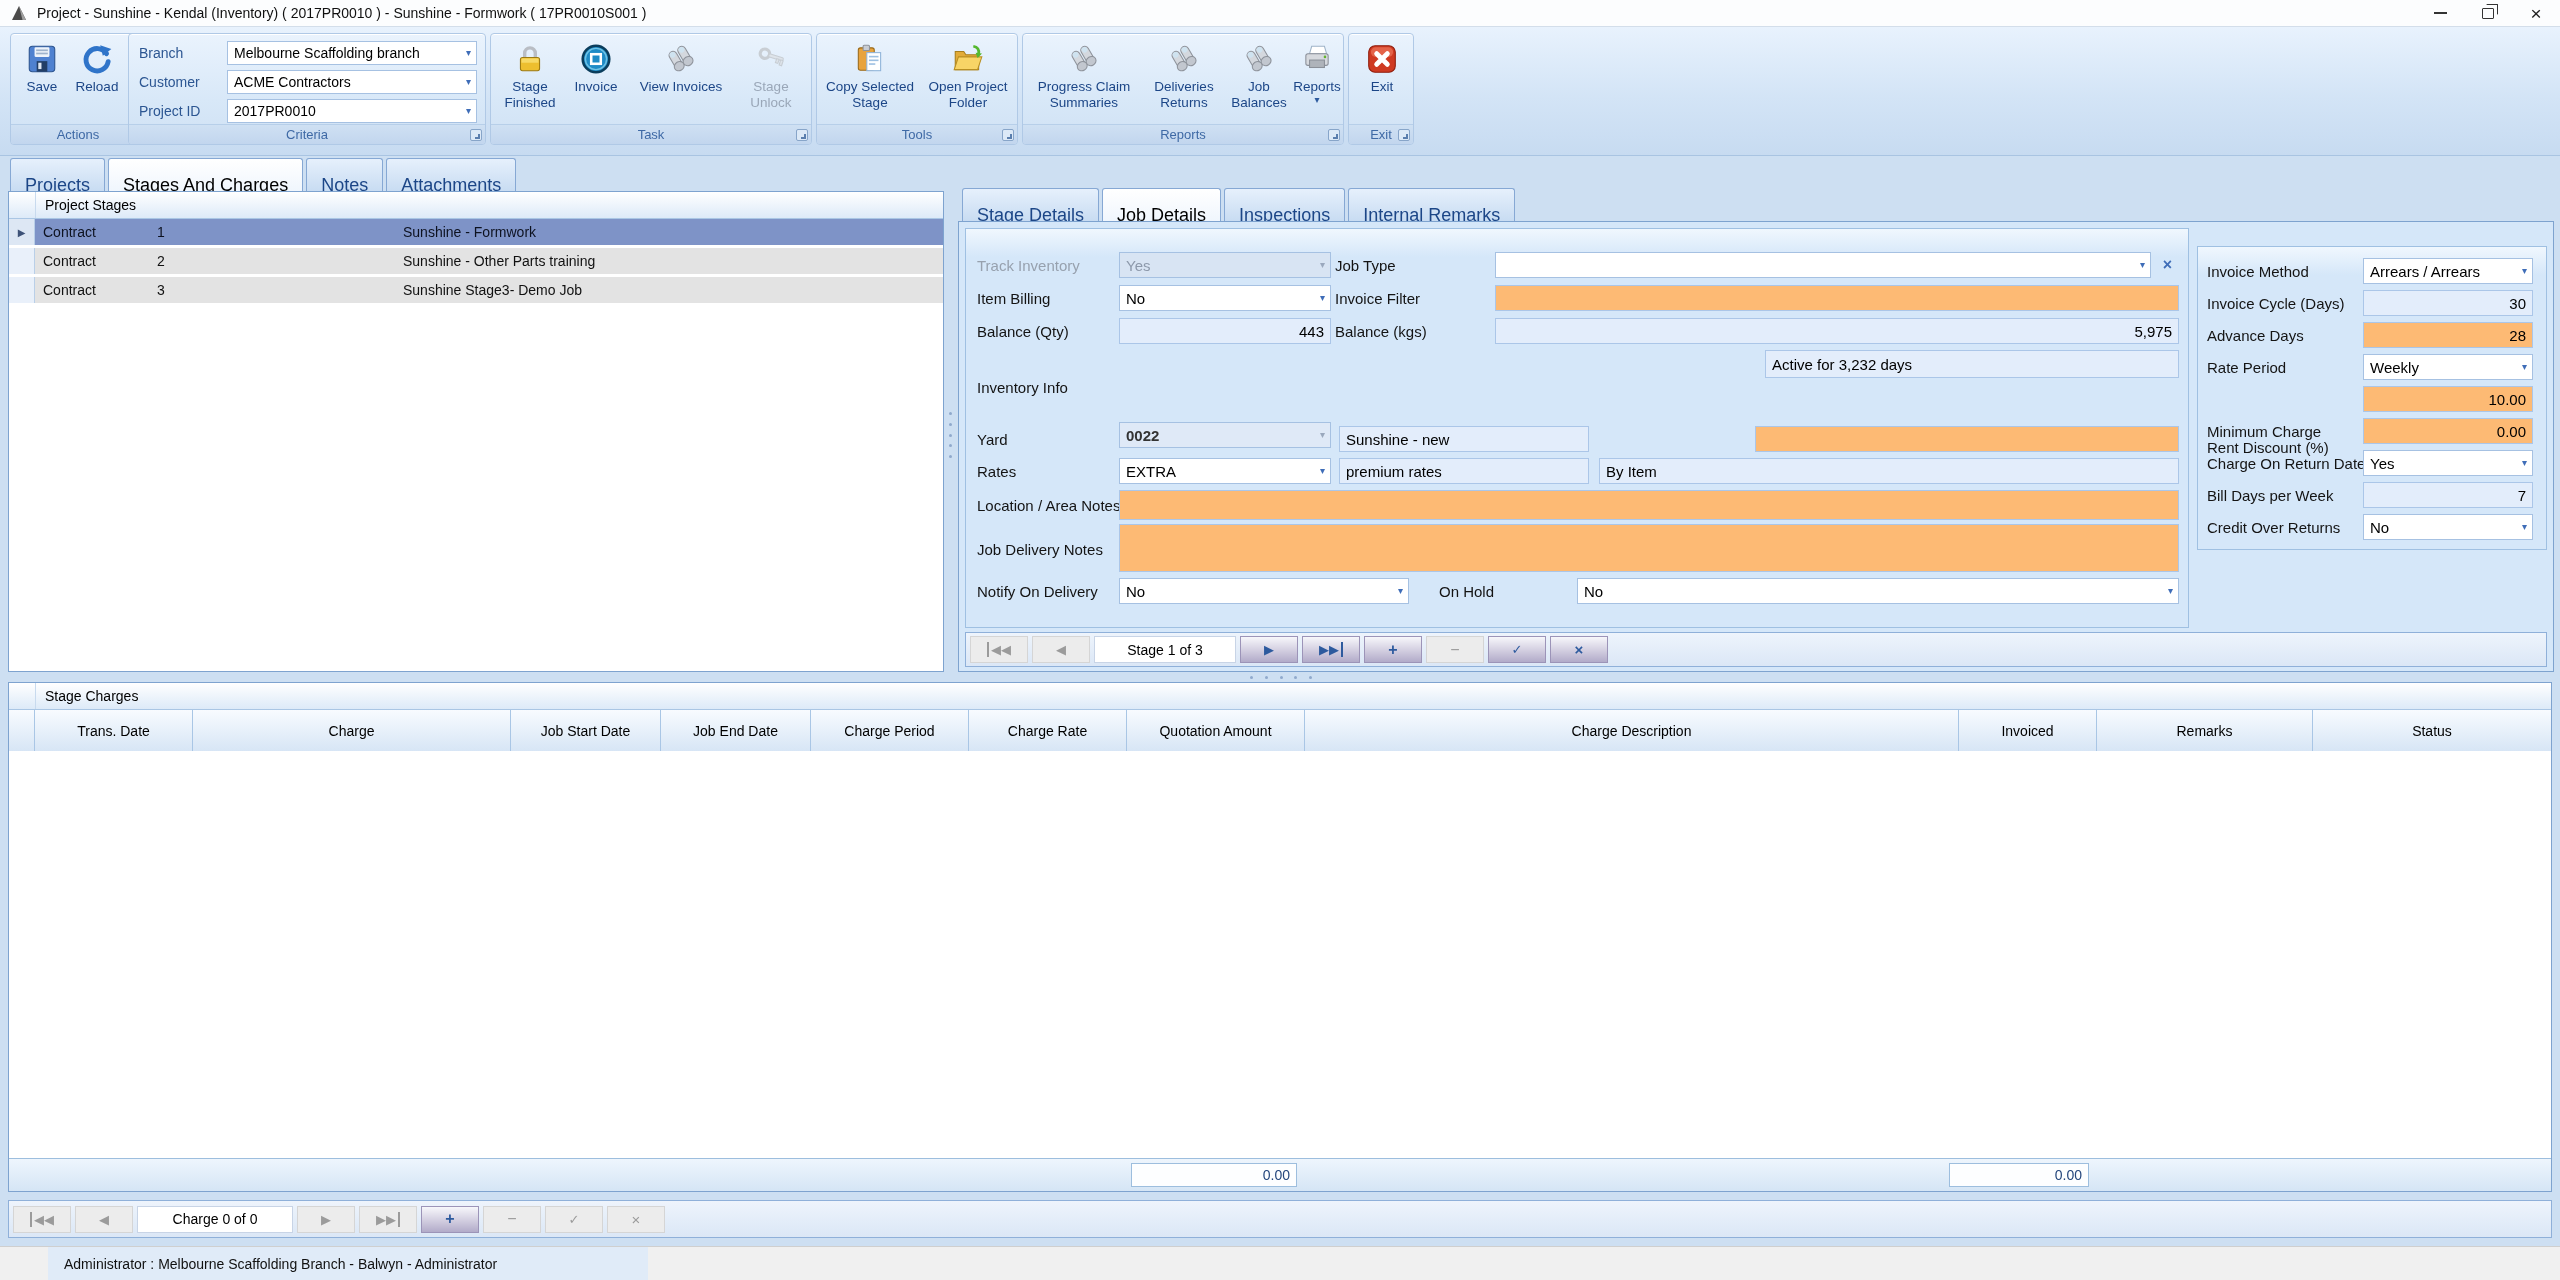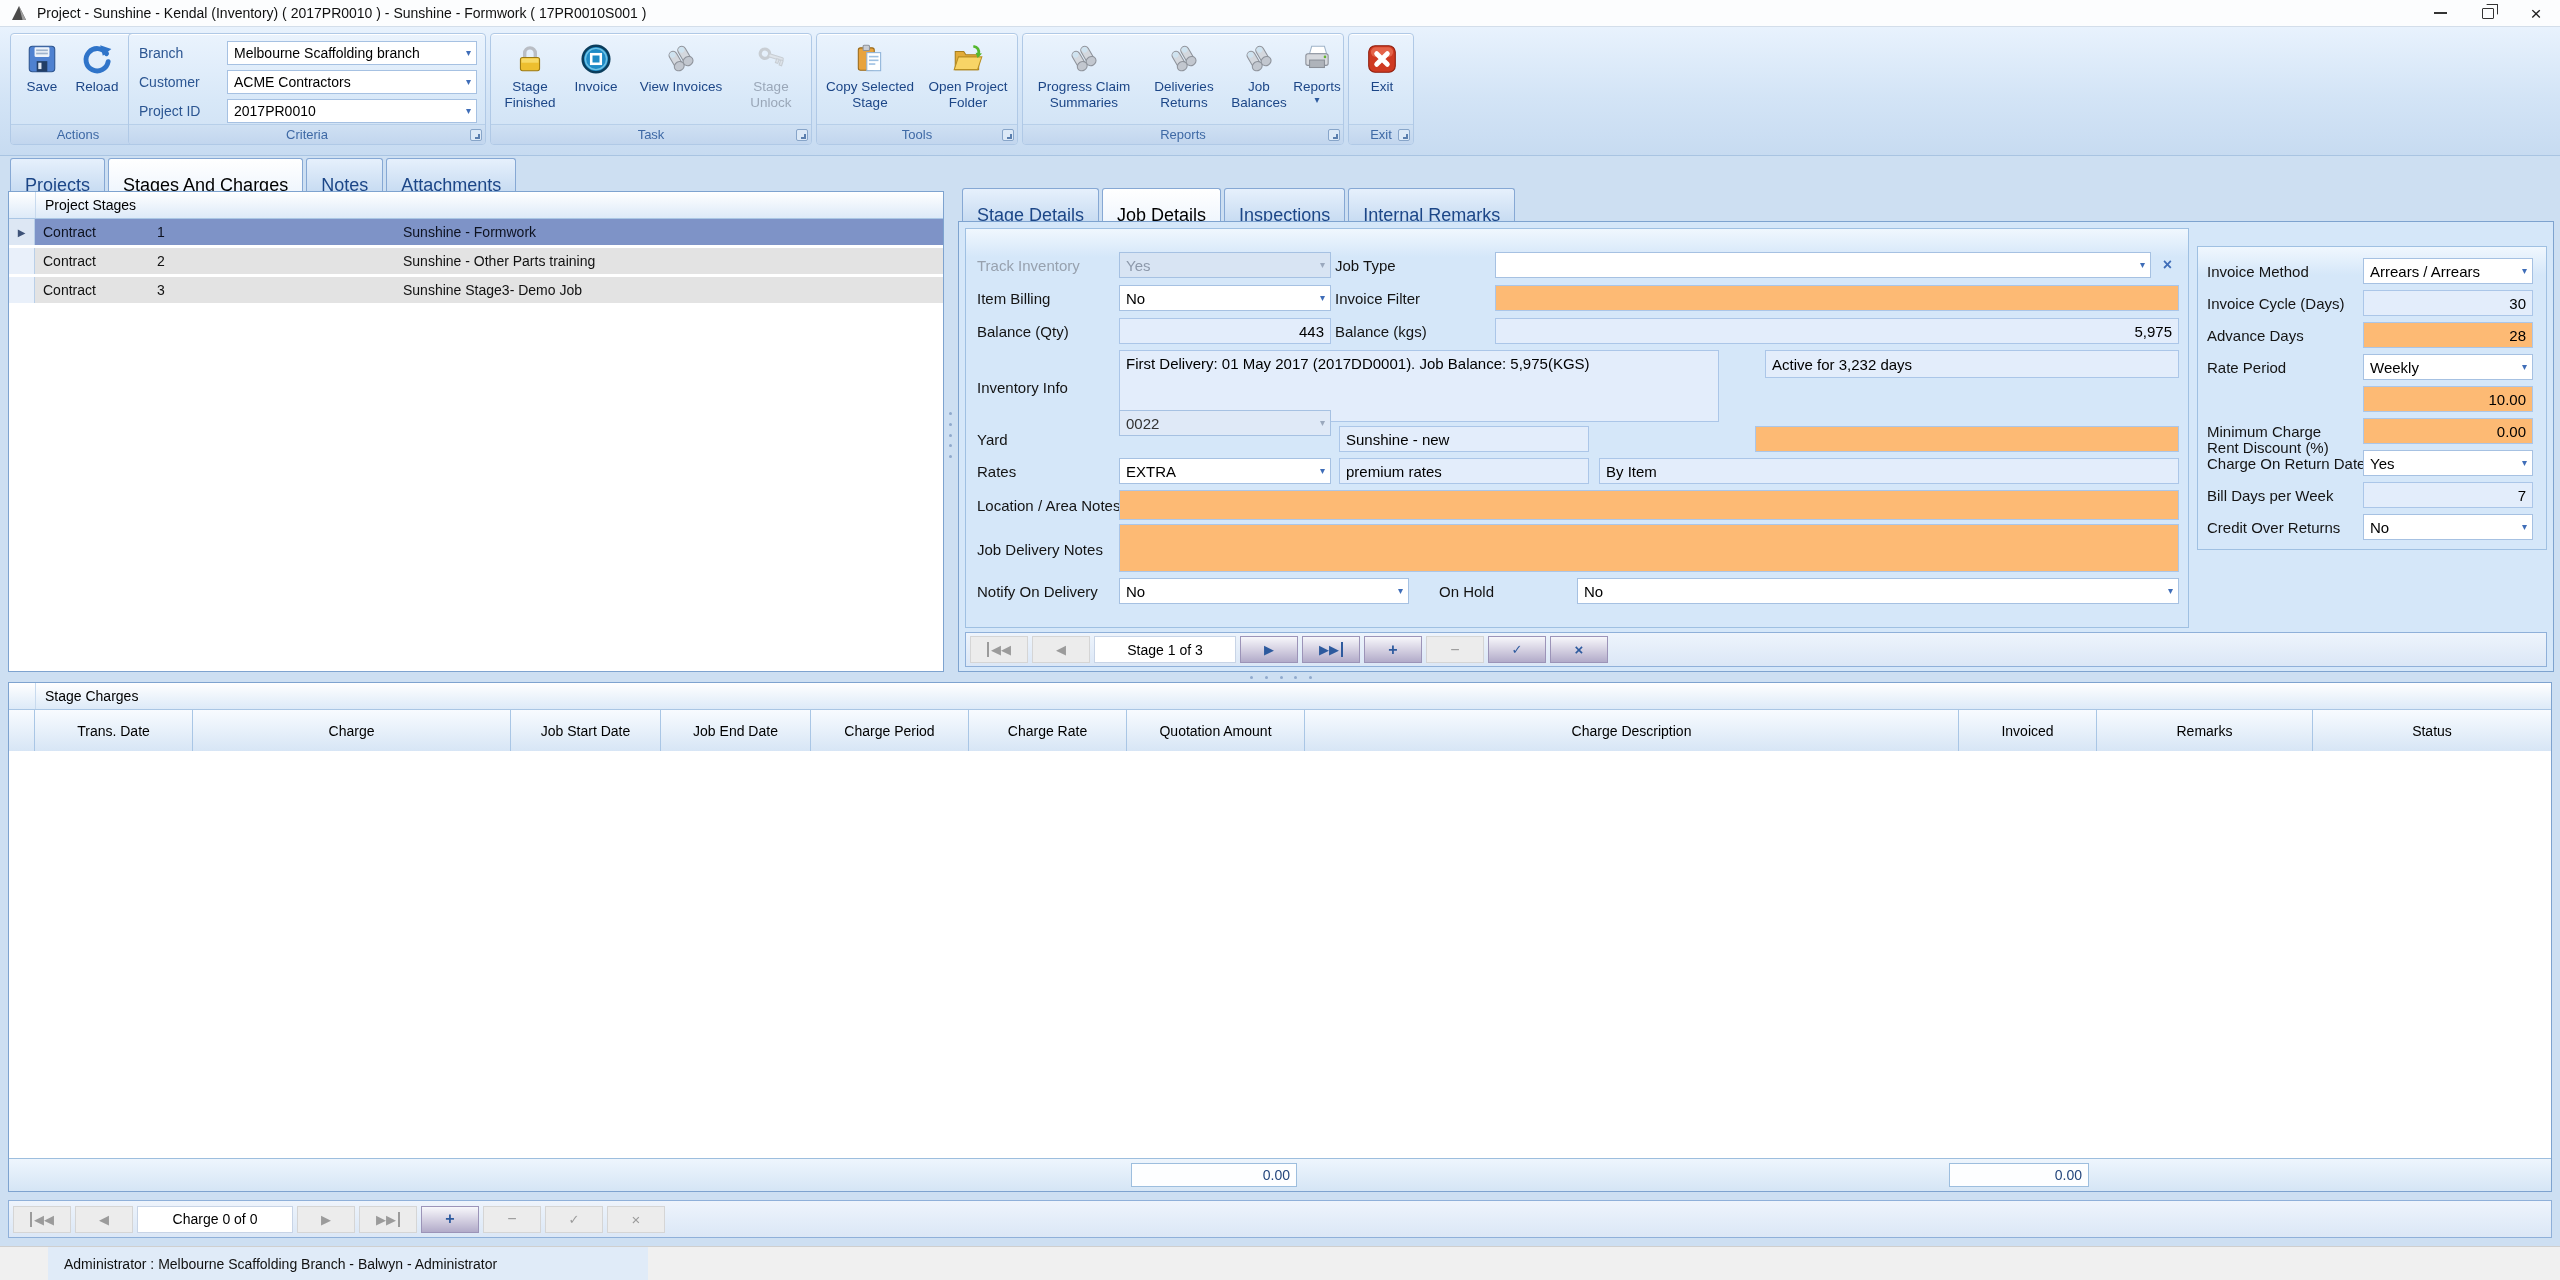--- a/index.html
+++ b/index.html
@@ -421,25 +421,24 @@
         </div>
       <span class="flabel" style="left:376px;top:63px;">Invoice Filter</span>
       <div class="fld white" style="left:536px;top:63px;width:684px;"></div>
 
       <span class="flabel" style="left:18px;top:96px;">Balance (Qty)</span>
       <div class="fld ro num" style="left:160px;top:96px;width:212px;">443</div>
       <span class="flabel" style="left:376px;top:96px;">Balance (kgs)</span>
       <div class="fld ro num" style="left:536px;top:96px;width:684px;">5,975</div>
 
       <span class="flabel" style="left:18px;top:152px;">Inventory Info</span>
-      <div class="fld ro area" style="left:160px;top:128px;width:600px;height:72px;">First Delivery: 01 May 2017 (2017DD0001). Job Balance: 5,975(KGS)</div>
       <div class="fld ro" style="left:806px;top:128px;width:414px;height:28px;">Active for 3,232 days</div>
 
       <span class="flabel" style="left:18px;top:204px;">Yard</span>
-      <div class="combo roc fld" style="left:160px;top:188px;width:212px;">
+      <div class="combo roc fld" style="left:160px;top:200px;width:212px;font-weight:bold;">
           <span>0022</span>
           <span class="caret">▾</span>
         </div>
       <div class="fld ro" style="left:380px;top:204px;width:250px;">Sunshine - new</div>
       <span class="flabel" style="left:640px;top:204px;margin-top:28px;">Job Cost No</span>
       <div class="fld white" style="left:796px;top:204px;width:424px;"></div>
 
       <span class="flabel" style="left:18px;top:236px;">Rates</span>
       <div class="combo fld" style="left:160px;top:236px;width:212px;">
           <span>EXTRA</span>

